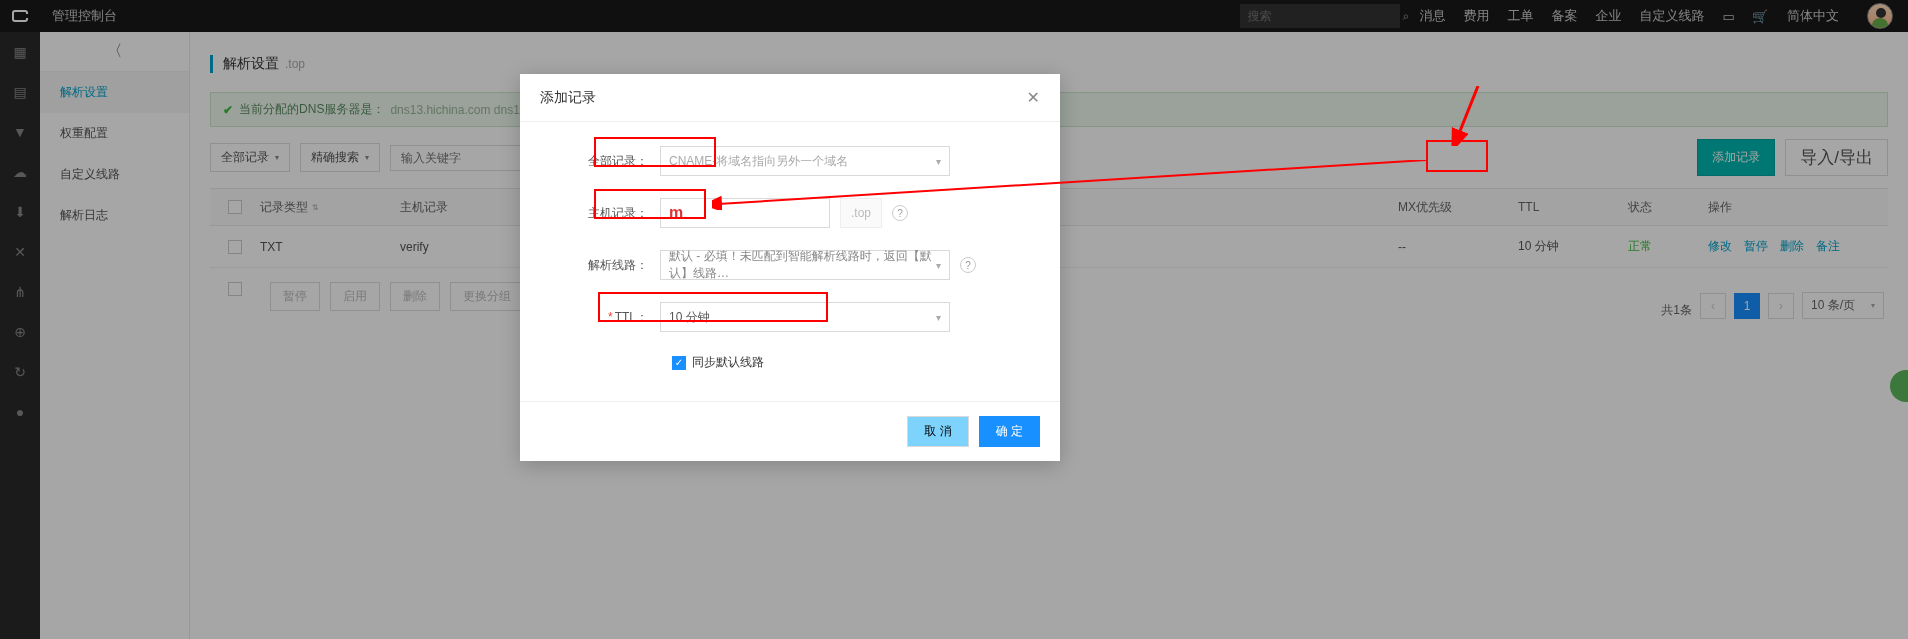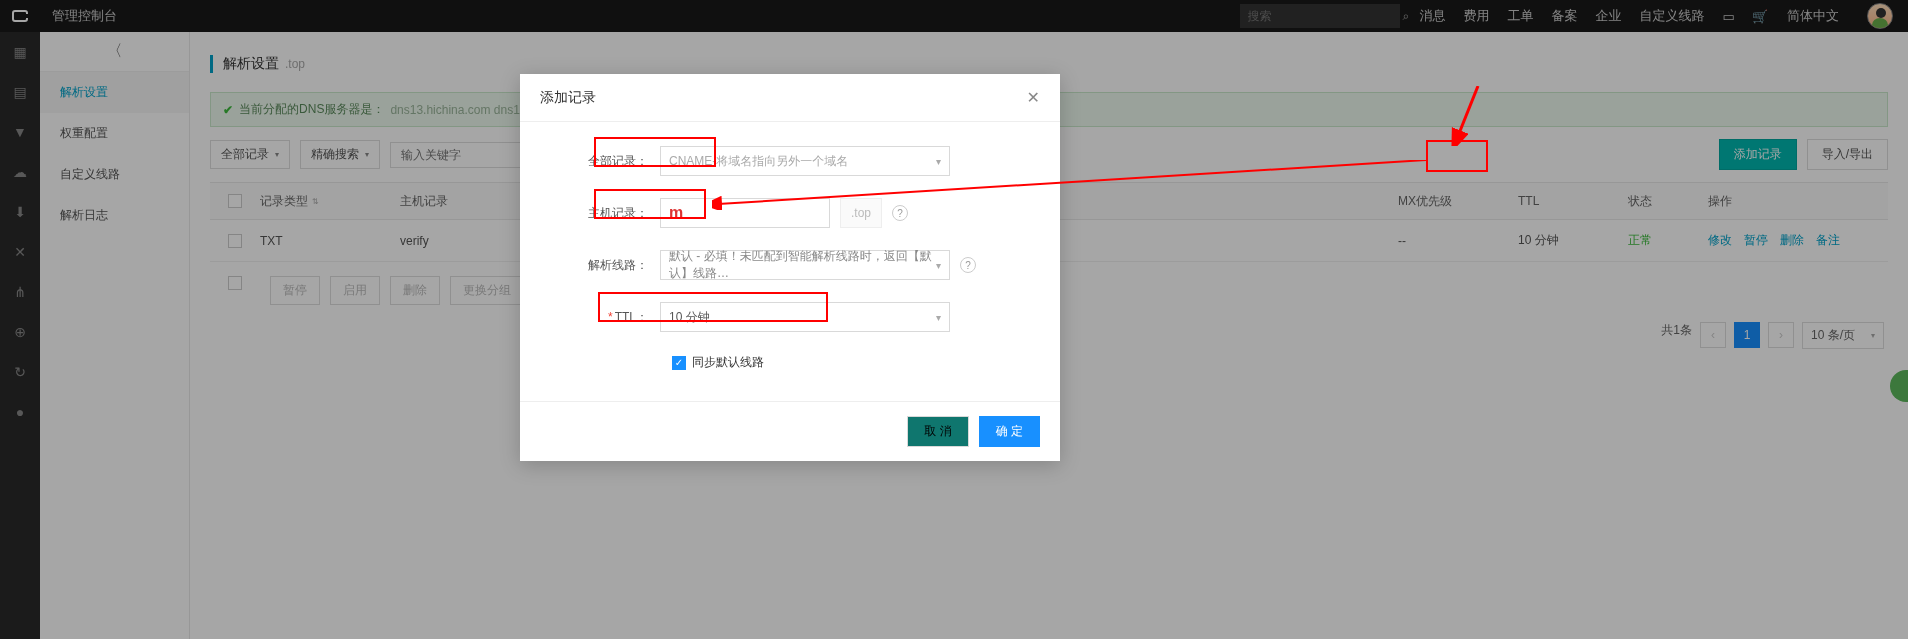--- a/index.html
+++ b/index.html
@@ -41,41 +41,41 @@
     
     .dns-banner { background: #edf9ee; border: 1px solid #c9e8cb; color: #5a8a5c; padding: 8px 12px; font-size: 12px; display: flex; align-items: center; gap: 6px; margin-bottom: 12px; }
     .dns-banner .check { color: #3dbb3d; font-weight: bold; }
     
     .filter-row { display: flex; align-items: center; gap: 10px; margin-bottom: 12px; }
     .filter-row .dropdown { border: 1px solid #ddd; padding: 5px 10px; font-size: 12px; color: #555; display: flex; align-items: center; gap: 6px; cursor: pointer; }
     .filter-row .caret { font-size: 8px; color: #888; }
     .filter-row .kw-input { border: 1px solid #ddd; padding: 5px 10px; font-size: 12px; color: #999; width: 180px; }
     .filter-row .right-btns { margin-left: auto; display: flex; gap: 10px; }
     .btn-primary { background: #00b7af; color: #fff; border: 1px solid #00a79f; padding: 6px 14px; font-size: 12px; cursor: pointer; }
-    .btn-default { background: #fff; border: 1px solid #ddd; padding: 6px 14px; font-size: 12px; color: #555; cursor: pointer; }
+    .btn-default { background: #fff; border: 1px solid #ddd; padding: 6px 14px; font-size: 17px; color: #555; cursor: pointer; }
     
     .table-head { display: flex; align-items: center; border-top: 1px solid #e8e8e8; border-bottom: 1px solid #e8e8e8; height: 38px; background: #fafafa; font-size: 12px; color: #666; }
     .table-row { display: flex; align-items: center; border-bottom: 1px solid #f0f0f0; height: 42px; font-size: 12px; color: #555; }
     .col-chk { width: 50px; display: flex; justify-content: center; }
     .col-type { width: 140px; display:flex; align-items:center; gap:4px; }
     .col-host { width: 180px; }
     .col-mx { width: 120px; }
     .col-ttl { width: 110px; }
     .col-status { width: 80px; }
     .col-action { flex: 1; display: flex; gap: 12px; }
     .col-gap { flex: 1; }
     .sort-caret { font-size: 8px; color: #aaa; }
     .chkbox { width: 14px; height: 14px; border: 1px solid #ccc; background: #fff; }
     .status-ok { color: #3dbb3d; }
     .link { color: #00a2ca; cursor: pointer; }
     
     .actions-row { display: flex; gap: 10px; padding: 14px 0 0 50px; }
     .actions-row .abtn { border: 1px solid #ddd; padding: 5px 12px; color: #bbb; font-size: 12px; background: #fff; }
     
-    .pagination { position: absolute; right: 24px; top: 260px; display: flex; align-items: flex-start; gap: 8px; font-size: 12px; color: #666; margin-top: 30px; }
+    .pagination { position: absolute; right: 24px; top: 260px; display: flex; align-items: flex-end; gap: 8px; font-size: 12px; color: #666; }
     .pagination .pg-btn { width: 26px; height: 26px; border: 1px solid #ddd; display: flex; align-items: center; justify-content: center; cursor: pointer; }
     .pagination .pg-btn.active { background: #1890ff; color: #fff; border-color: #1890ff; }
     .pagination .pg-btn.disabled { color: #ccc; }
     .pagination .pg-size { border: 1px solid #ddd; padding: 4px 8px; display: flex; align-items: center; gap: 16px; }
 
     
     .overlay { position: absolute; inset: 0; background: rgba(0,0,0,0.35); z-index: 100; }
     .modal { position: absolute; left: 520px; top: 74px; width: 540px; background: #fff; box-shadow: 0 4px 20px rgba(0,0,0,.2); z-index: 200; }
     .modal-head { display: flex; align-items: center; justify-content: space-between; padding: 14px 20px; border-bottom: 1px solid #eee; }
     .modal-head .title { font-size: 14px; color: #333; }
@@ -90,21 +90,21 @@
     .form-select .sel-caret { font-size: 10px; color: #aaa; }
     .form-input { width: 230px; }
     .form-input input { border:none; outline:none; width:100%; font-size:12px; color:#333; }
     .domain-suffix-box { margin-left: 10px; border: 1px solid #eee; background: #fafafa; height: 30px; padding: 0 10px; display: flex; align-items: center; color: #bbb; font-size: 12px; }
     .help-icon { margin-left: 10px; width: 16px; height: 16px; border: 1px solid #ccc; border-radius: 50%; display: flex; align-items: center; justify-content: center; color: #999; font-size: 10px; }
     .record-value-input { width: 290px; height: 30px; border: 1px solid #d9d9d9; display: flex; align-items: center; padding: 0 8px; color: #aaa; font-size: 12px; }
     .record-value-input .dots { letter-spacing: 1px; }
     .checkbox-row { display:flex; align-items:center; gap:6px; margin-left: 132px; margin-bottom: 20px; }
     .cb { width:14px; height:14px; background:#1890ff; color:#fff; display:flex; align-items:center; justify-content:center; font-size:10px; }
     .modal-foot { display: flex; justify-content: flex-end; gap: 10px; padding: 14px 20px; border-top: 1px solid #eee; }
-    .mbtn { padding: 6px 16px; font-size: 12px; border: 1px solid #d9d9d9; background: #0f766e; cursor: pointer; }
+    .mbtn { padding: 6px 16px; font-size: 12px; border: 1px solid #d9d9d9; background: #7dd3fc; cursor: pointer; }
     .mbtn.primary { background: #1890ff; border-color: #1890ff; color: #fff; }
 
     
     .red-box { position: absolute; border: 2px solid #f00; pointer-events: none; z-index: 300; }
     #rb-add { left: 1426px; top: 140px; width: 62px; height: 32px; }
     #rb-type-label { left: 594px; top: 137px; width: 122px; height: 30px; }
     #rb-host-label { left: 594px; top: 189px; width: 112px; height: 30px; }
     #rb-value-label { left: 598px; top: 292px; width: 230px; height: 30px; }
     .red-arrow-big { position: absolute; left: 1448px; top: 86px; z-index: 301; pointer-events:none; }
     .red-arrow-line { position: absolute; left: 712px; top: 160px; z-index: 301; pointer-events:none; }

